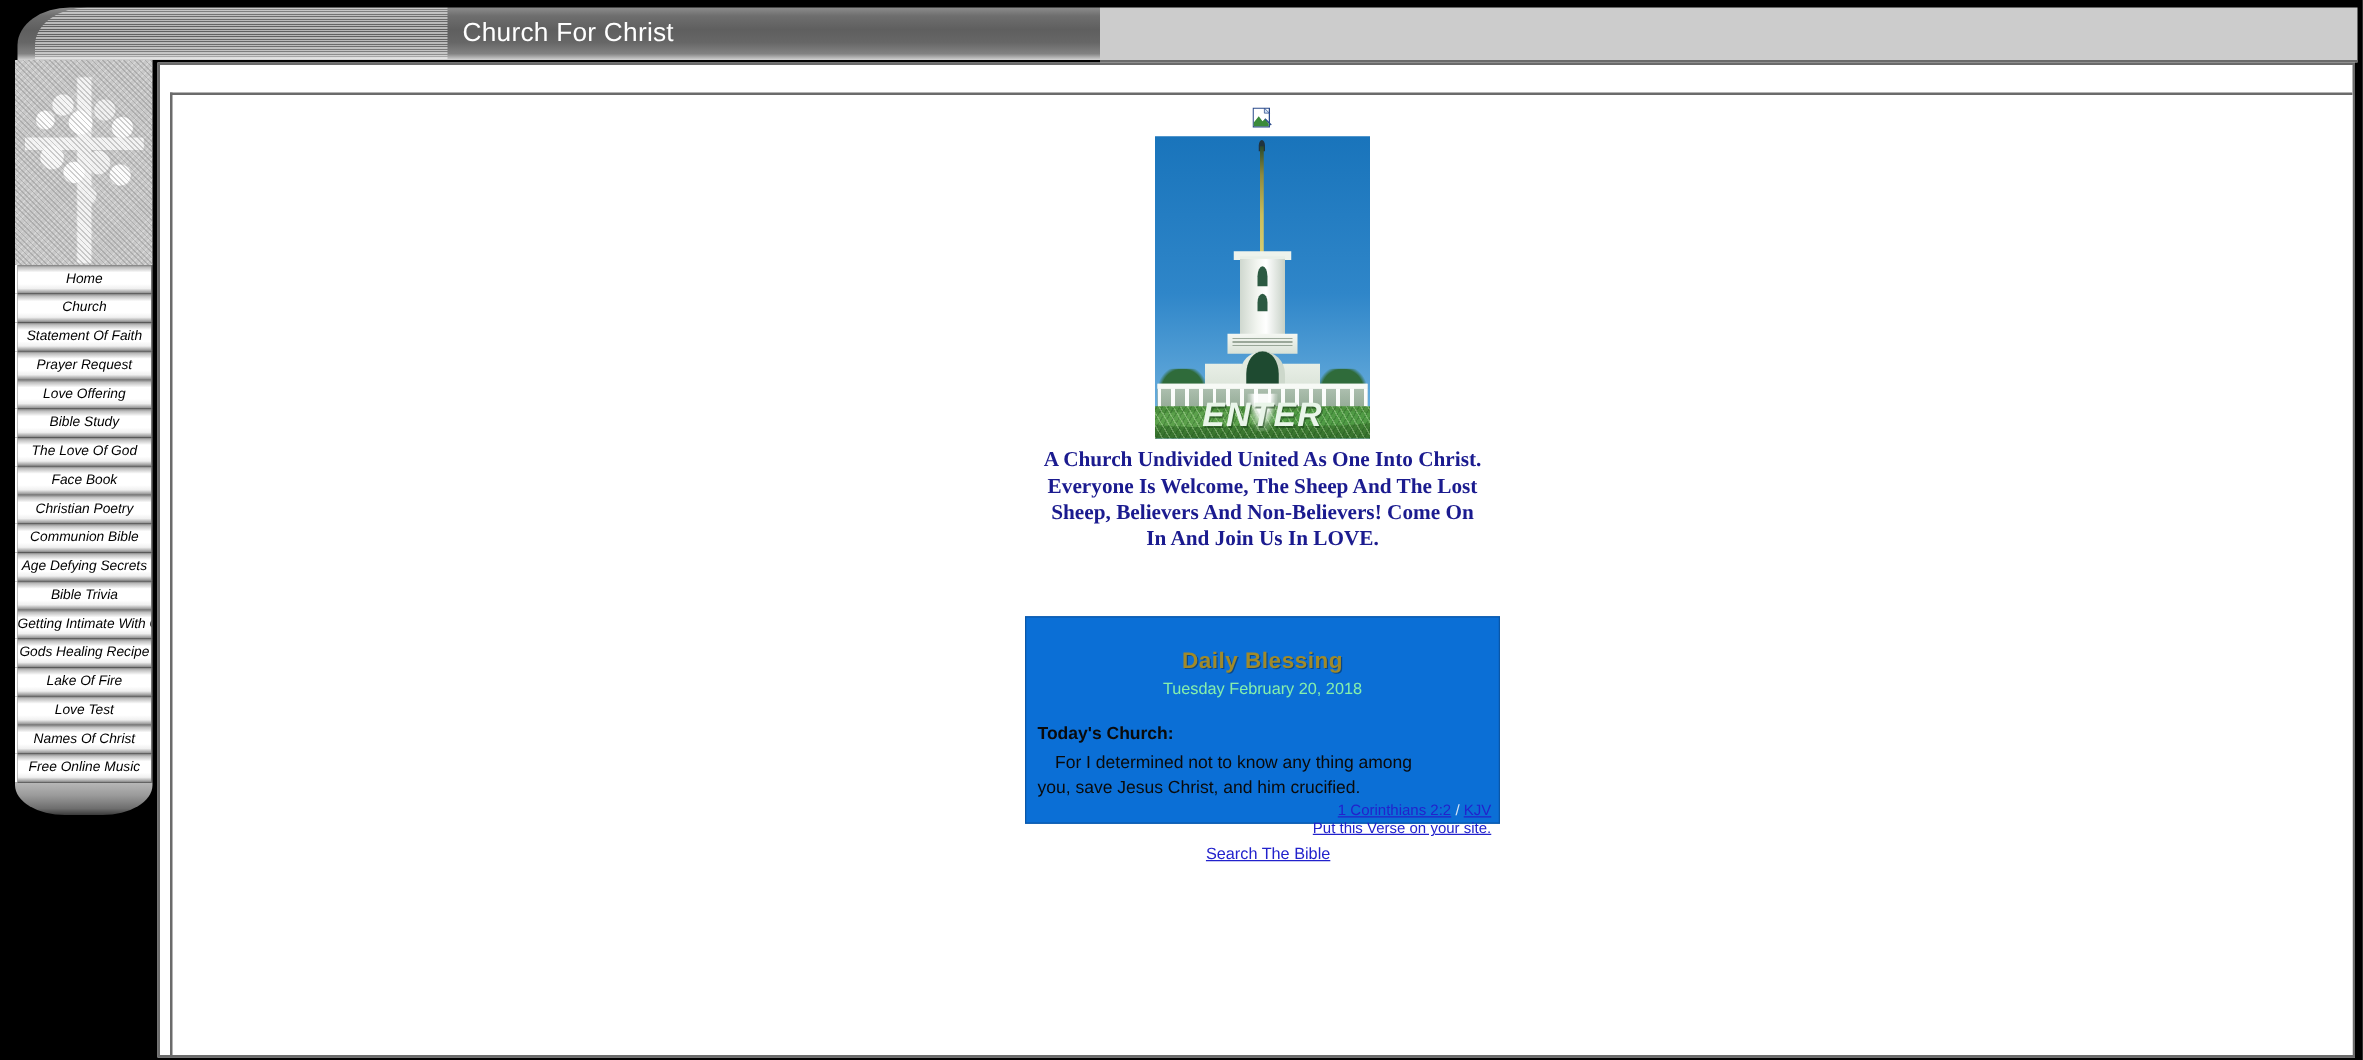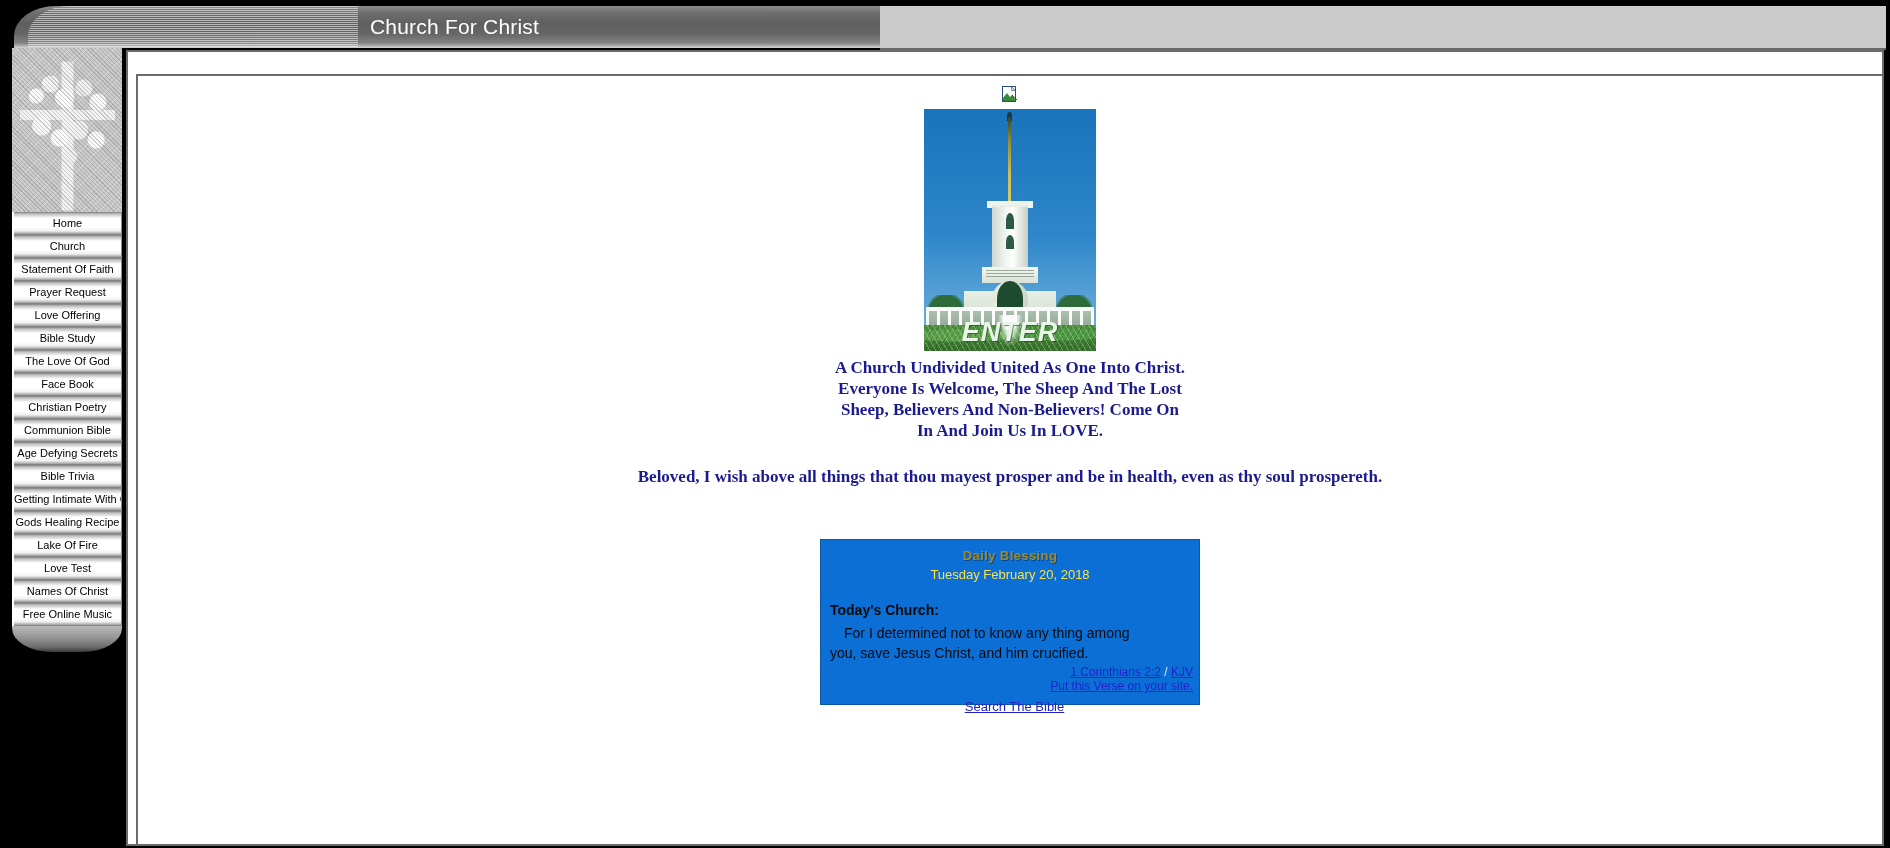--- a/index.html
+++ b/index.html
@@ -75,20 +75,21 @@
     border-bottom: 2px solid #6b6b6b;
   }
 
   
   #sidebar {
     position: absolute;
     left: 12px;
     top: 48px;
     width: 110px;
     height: 730px;
+    font-style: italic;
   }
   #sidebar-emblem {
     position: relative;
     width: 110px;
     height: 164px;
     background: #c8c8c8;
     overflow: hidden;
   }
   
   .cross-vert {
@@ -397,32 +398,32 @@
     position: relative;
     width: 380px;
     height: 166px;
     background: #0b6fd6;
     border: 1px solid #0a57a8;
     box-sizing: border-box;
     font-family: "Liberation Sans", sans-serif;
   }
   #blessing-title {
     text-align: center;
-    padding-top: 8px;
-    font-size: 13px;
+    padding-top: 24px;
+    font-size: 18px;
     font-weight: bold;
     color: #a08a2a;
     text-shadow: 1px 1px 0 rgba(0,0,0,0.35);
     letter-spacing: 0.4px;
   }
   #blessing-date {
     text-align: center;
     margin-top: 4px;
     font-size: 13px;
-    color: #fde047;
+    color: #86efac;
   }
   #verse-heading {
     margin: 20px 0 0 9px;
     font-size: 14px;
     font-weight: bold;
     color: #0a0a0a;
   }
   #verse-body {
     margin: 5px 9px 0 9px;
     font-size: 14px;
@@ -571,21 +572,20 @@
         </div>
       </div>
 
       <div class="welcome-block">
         <div>A Church Undivided United As One Into Christ.</div>
         <div>Everyone Is Welcome, The Sheep And The Lost</div>
         <div>Sheep, Believers And Non-Believers! Come On</div>
         <div>In And Join Us In LOVE.</div>
       </div>
 
-      <div class="verse-line">Beloved, I wish above all things that thou mayest prosper and be in health, even as thy soul prospereth.</div>
 
       <div id="blessing-wrap">
         <div id="blessing-box">
           <div id="blessing-title">Daily Blessing</div>
           <div id="blessing-date">Tuesday February 20, 2018</div>
           <div id="verse-heading">Today's Church:</div>
           <div id="verse-body">
             <span class="indent">For I determined not to know any thing among</span><br>
             <span>you, save Jesus Christ, and him crucified.</span>
           </div>

